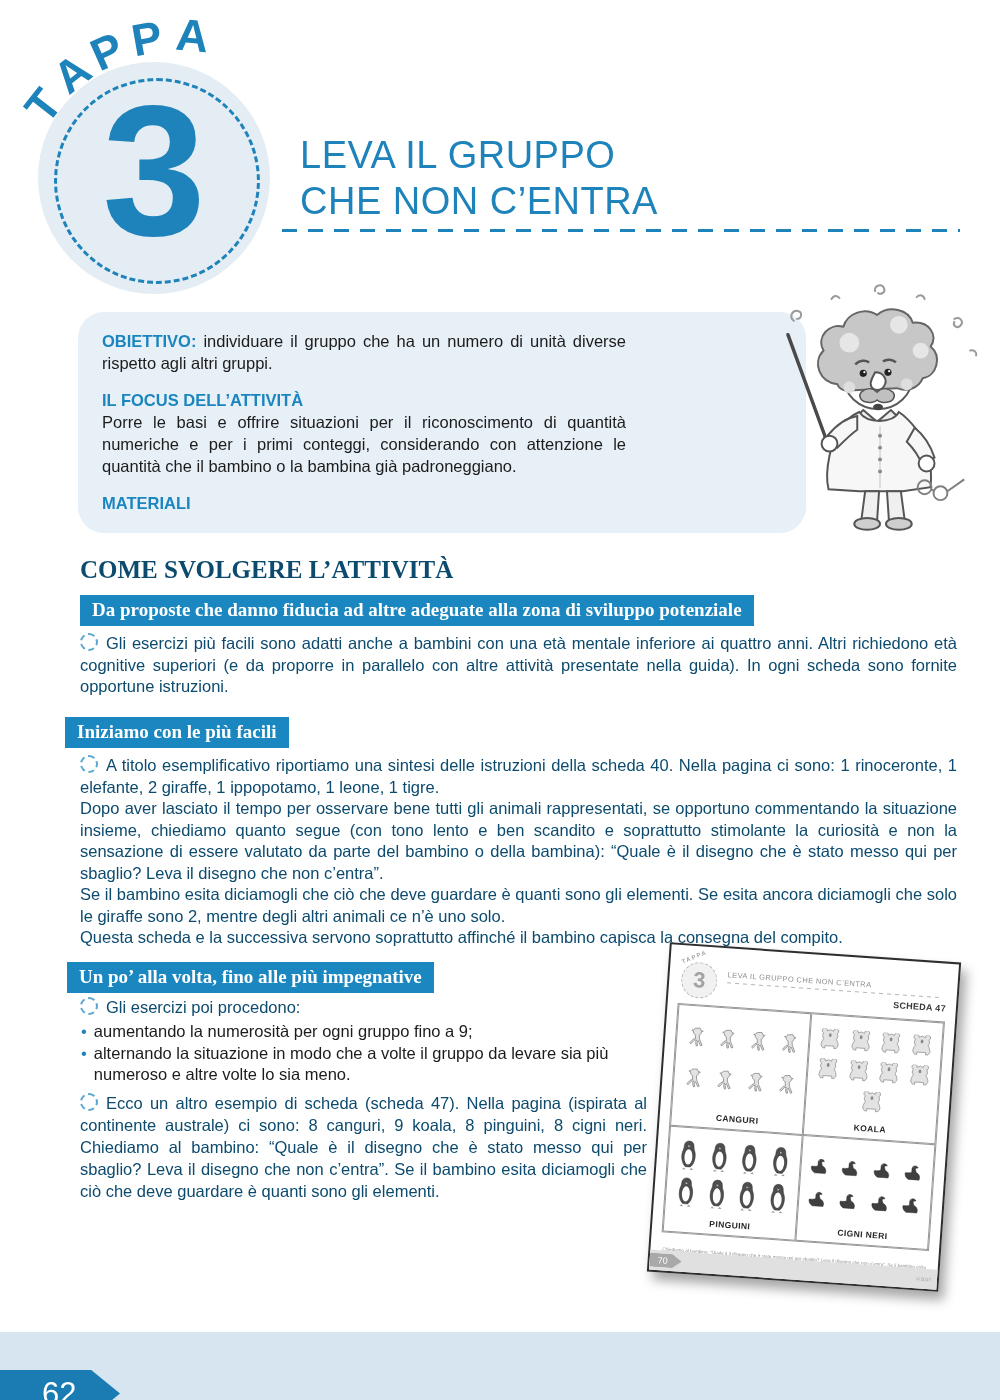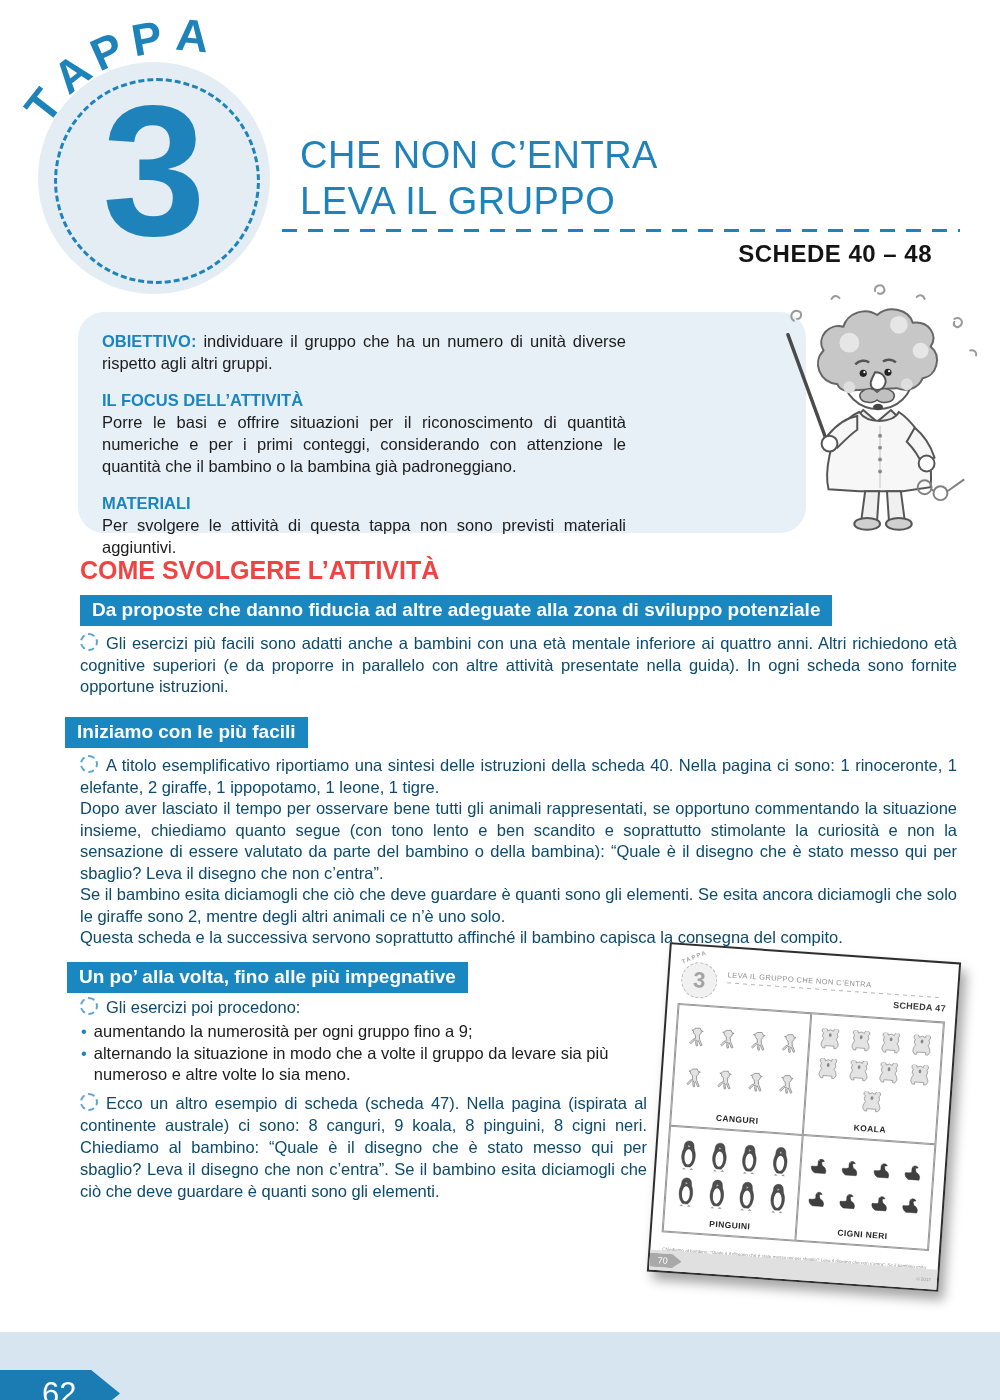--- a/index.html
+++ b/index.html
@@ -33,23 +33,23 @@
   #info-box{position:absolute;left:78px;top:312px;width:728px;height:221px;background:var(--box_bg);
             border-radius:26px;padding:18px 180px 0 24px;box-sizing:border-box;font-size:16.5px;
             line-height:22px;color:#1c1c1c;text-align:justify;}
   .box-label{color:var(--label_blue);font-weight:bold;}
   .mb{margin-bottom:15px;}
 
   
   #teacher{position:absolute;left:780px;top:282px;width:208px;height:254px;}
 
   
-  #heading{position:absolute;left:80px;top:556px;font-size:25px;font-weight:bold;color:#ef4444;}
+  #heading{position:absolute;left:80px;top:556px;font-size:25px;font-weight:bold;color:#0c4a6e;font-family:Liberation Serif, serif;}
   .banner{position:absolute;background:var(--banner_bg);color:#fff;font-weight:bold;font-size:19px;
-          padding:4px 12px 5px;}
+          padding:4px 12px 5px;font-family:Liberation Serif, serif;}
   #banner1{left:80px;top:595px;}
   #banner2{left:65px;top:717px;text-align:right;}
   #banner3{left:67px;top:962px;}
   .para{position:absolute;left:80px;width:877px;font-size:16.5px;line-height:21.5px;text-align:justify;
         color:#0c4a6e;}
   .sub{margin:0;}
   #para1{top:633px;}
   #para2{top:755px;}
   #list-intro{top:997px;width:567px;}
   #procedure-list{position:absolute;left:80px;top:1021px;width:567px;font-size:16.5px;line-height:21.5px;
@@ -111,32 +111,30 @@
     <div>
         <span class="arc-letter">T</span>
         <span class="arc-letter">A</span>
         <span class="arc-letter">P</span>
         <span class="arc-letter">P</span>
         <span class="arc-letter">A</span>
       </div>
   </div>
 
   <div id="main-title">
+    <div>LEVA IL GRUPPO</div>
     <div>CHE NON C’ENTRA</div>
-    <div>LEVA IL GRUPPO</div>
   </div>
   <div id="dash-line"></div>
-  <div id="schede">SCHEDE 40 – 48</div>
 
   <div id="info-box">
     <div class="mb"><span class="box-label">OBIETTIVO:</span><span> individuare il gruppo che ha un numero di unità diverse rispetto agli altri gruppi.</span></div>
     <div class="box-label">IL FOCUS DELL’ATTIVITÀ</div>
     <div class="mb">Porre le basi e offrire situazioni per il riconoscimento di quantità numeriche e per i primi conteggi, considerando con attenzione le quantità che il bambino o la bambina già padroneggiano.</div>
     <div class="box-label">MATERIALI</div>
-    <div>Per svolgere le attività di questa tappa non sono previsti materiali aggiuntivi.</div>
   </div>
 
   <svg id="teacher" viewBox="0 0 210 250">
     <g stroke="#9a9a9a" stroke-width="2" fill="none" stroke-linecap="round">
       <path d="M14 36c-5-4-2-11 4-10c5 1 4 8-1 8"></path>
       <path d="M52 14c2-4 6-4 8-1"></path>
       <path d="M96 6c-1-6 7-8 9-3c2 4-3 7-6 5"></path>
       <path d="M138 12c3-3 7-2 8 2"></path>
       <path d="M176 34c6-3 10 3 6 7c-3 3-8 0-6-4"></path>
       <path d="M192 66c4-1 7 2 6 5"></path>

